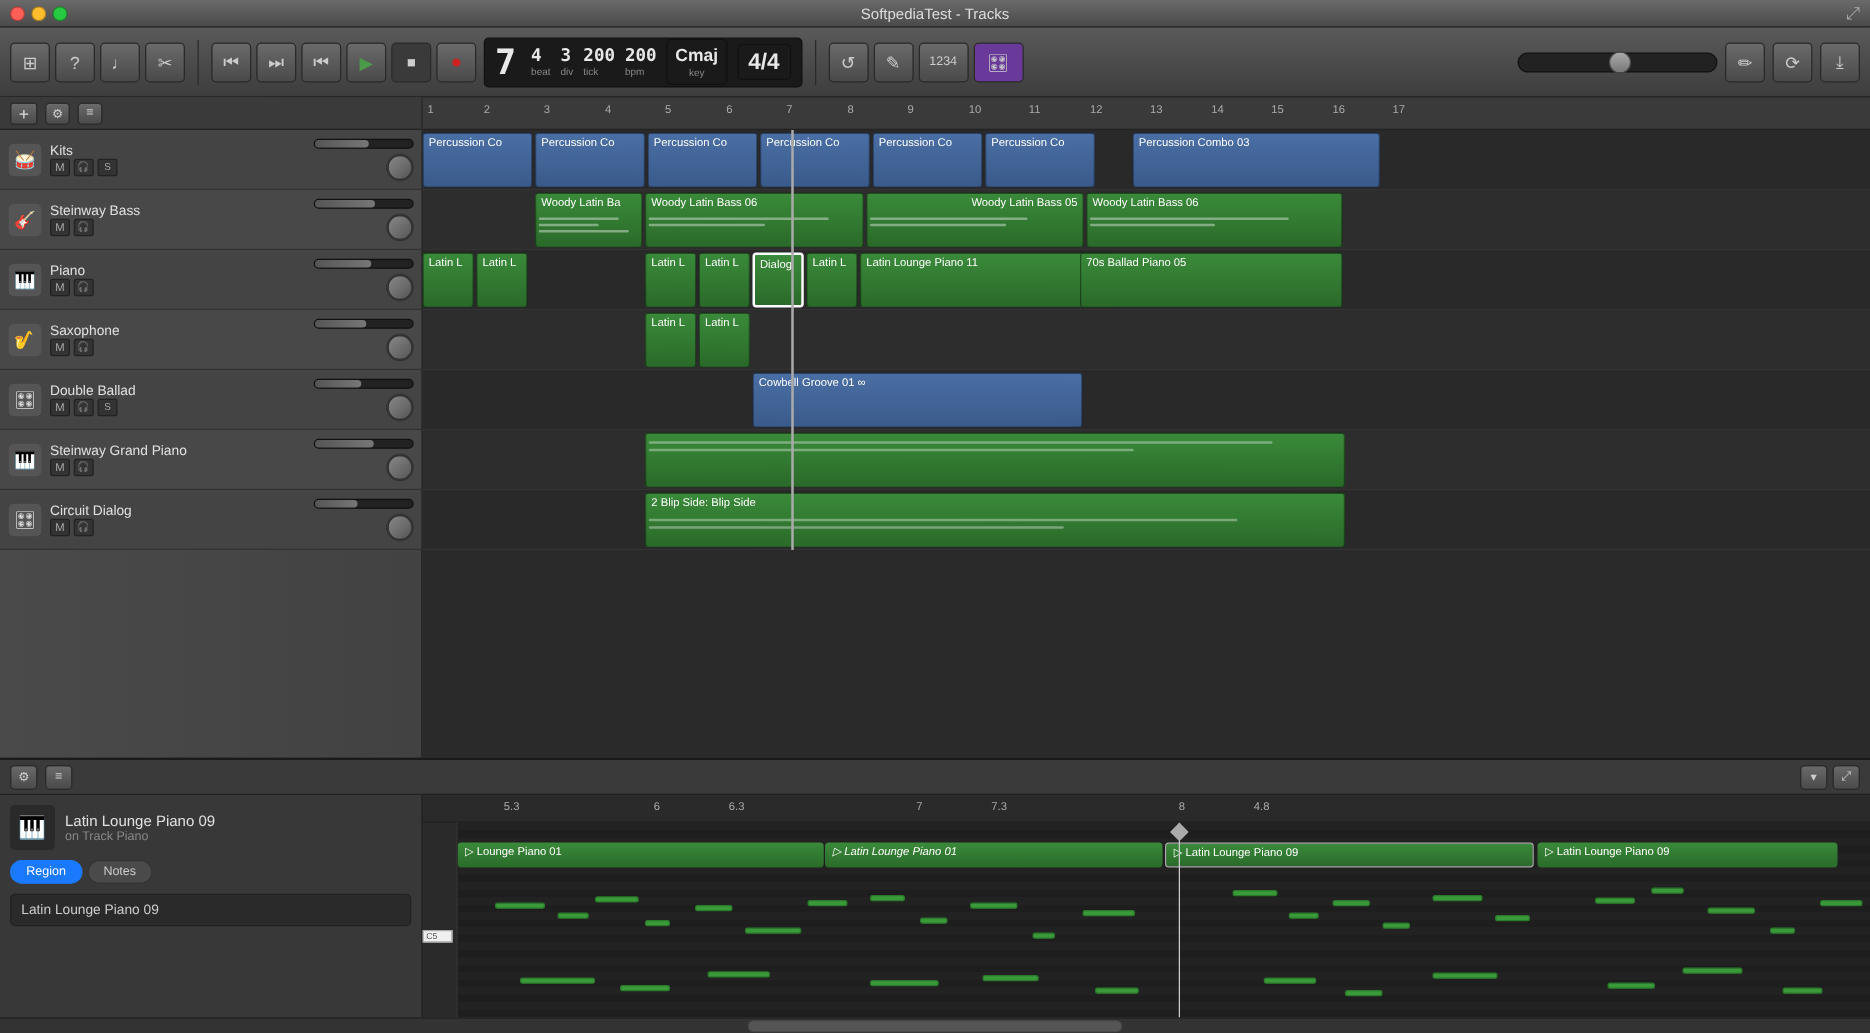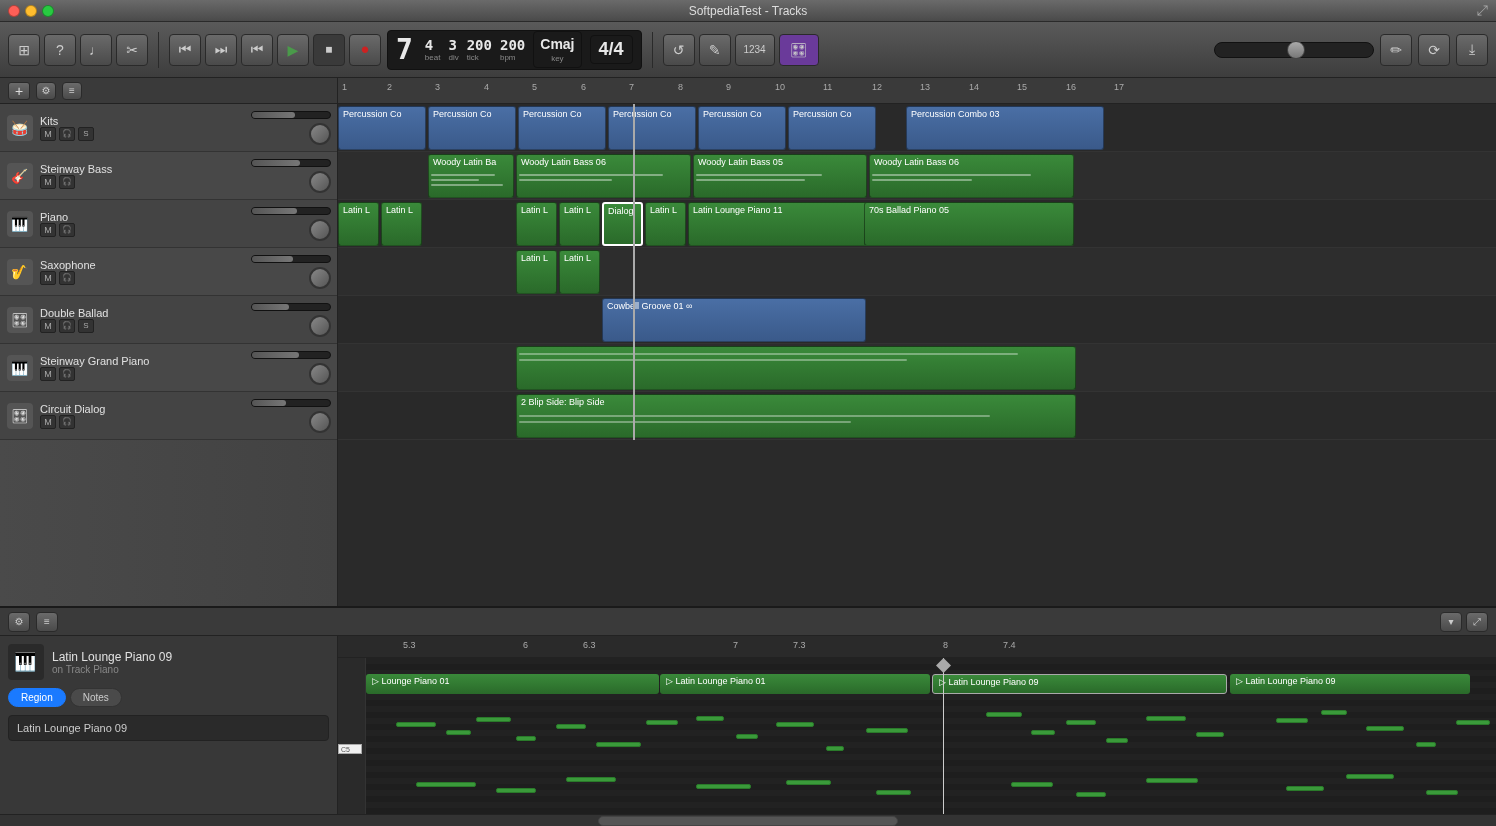--- a/index.html
+++ b/index.html
@@ -759,21 +759,21 @@
             <div style="height:2px;background:rgba(255,255,255,0.4);width:90%;margin:3px 0;border-radius:1px;"></div>
           </div>
         </div>
         <div class="midi-block midi-block-green" style="left:178px;width:175px;">
           <div class="midi-block-label">Woody Latin Bass 06</div>
           <div style="padding:2px;height:28px;overflow:hidden;">
             <div style="height:2px;background:rgba(255,255,255,0.4);width:85%;margin:3px 0;border-radius:1px;"></div>
             <div style="height:2px;background:rgba(255,255,255,0.4);width:55%;margin:3px 0;border-radius:1px;"></div>
           </div>
         </div>
-        <div class="midi-block midi-block-green" style="left:355px;width:174px;">
+        <div class="midi-block midi-block-green" style="left:355px;width:174px;text-align:right;">
           <div class="midi-block-label">Woody Latin Bass 05</div>
           <div style="padding:2px;height:28px;overflow:hidden;">
             <div style="height:2px;background:rgba(255,255,255,0.4);width:75%;margin:3px 0;border-radius:1px;"></div>
             <div style="height:2px;background:rgba(255,255,255,0.4);width:65%;margin:3px 0;border-radius:1px;"></div>
           </div>
         </div>
         <div class="midi-block midi-block-green" style="left:531px;width:205px;">
           <div class="midi-block-label">Woody Latin Bass 06</div>
           <div style="padding:2px;height:28px;overflow:hidden;">
             <div style="height:2px;background:rgba(255,255,255,0.4);width:80%;margin:3px 0;border-radius:1px;"></div>
@@ -883,40 +883,40 @@
 
     <div id="bottom-timeline">
 
       <div id="piano-roll-ruler" style="position:relative;height:22px;background:#2a2a2a;border-bottom:1px solid #222;">
         <span style="position:absolute;left:65px;font-size:9px;color:#aaa;top:4px;">5.3</span>
         <span style="position:absolute;left:185px;font-size:9px;color:#aaa;top:4px;">6</span>
         <span style="position:absolute;left:245px;font-size:9px;color:#aaa;top:4px;">6.3</span>
         <span style="position:absolute;left:395px;font-size:9px;color:#aaa;top:4px;">7</span>
         <span style="position:absolute;left:455px;font-size:9px;color:#aaa;top:4px;">7.3</span>
         <span style="position:absolute;left:605px;font-size:9px;color:#aaa;top:4px;">8</span>
-        <span style="position:absolute;left:665px;font-size:9px;color:#aaa;top:4px;">7.4</span>
+        <span style="position:absolute;left:665px;font-size:9px;color:#aaa;top:4px;">4.8</span>
       </div>
 
       <div id="piano-roll-content" style="position:relative;height:calc(100% - 22px);overflow:hidden;">
 
         <div style="position:absolute;left:0;top:0;bottom:0;width:28px;background:#2a2a2a;border-right:1px solid #333;z-index:5;">
           <div style="position:relative;height:100%;">
 
             <div style="position:absolute;bottom:60px;left:0;width:24px;height:10px;background:#f0f0f0;border:1px solid #aaa;font-size:7px;color:#555;display:flex;align-items:center;padding-left:2px;">C5</div>
           </div>
         </div>
 
         <div style="position:absolute;left:28px;right:0;top:0;bottom:0;background:repeating-linear-gradient(to bottom,rgba(255,255,255,0.02) 0px,rgba(255,255,255,0.02) 6px,transparent 6px,transparent 12px);"></div>
 
         <div class="piano-roll-track" style="top:16px;left:28px;width:293px;height:20px;position:absolute;background:linear-gradient(to bottom,#3a8a3a,#2a6a2a);border-radius:3px;">
           <div class="pr-track-label">
             <span>▷</span> <span>Lounge Piano 01</span>
           </div>
         </div>
-        <div class="piano-roll-track" style="top:16px;left:322px;width:270px;height:20px;position:absolute;background:linear-gradient(to bottom,#3a8a3a,#2a6a2a);border-radius:3px;">
+        <div class="piano-roll-track" style="top:16px;left:322px;width:270px;height:20px;position:absolute;background:linear-gradient(to bottom,#3a8a3a,#2a6a2a);border-radius:3px;font-style:italic;">
           <div class="pr-track-label">
             <span>▷</span> <span>Latin Lounge Piano 01</span>
           </div>
         </div>
         <div class="piano-roll-track" style="top:16px;left:594px;width:295px;height:20px;position:absolute;background:linear-gradient(to bottom,#3a8a3a,#2a6a2a);border-radius:3px;border:1px solid #aaa;">
           <div class="pr-track-label">
             <span>▷</span> <span>Latin Lounge Piano 09</span>
           </div>
         </div>
         <div class="piano-roll-track" style="top:16px;left:892px;width:240px;height:20px;position:absolute;background:linear-gradient(to bottom,#3a8a3a,#2a6a2a);border-radius:3px;">

